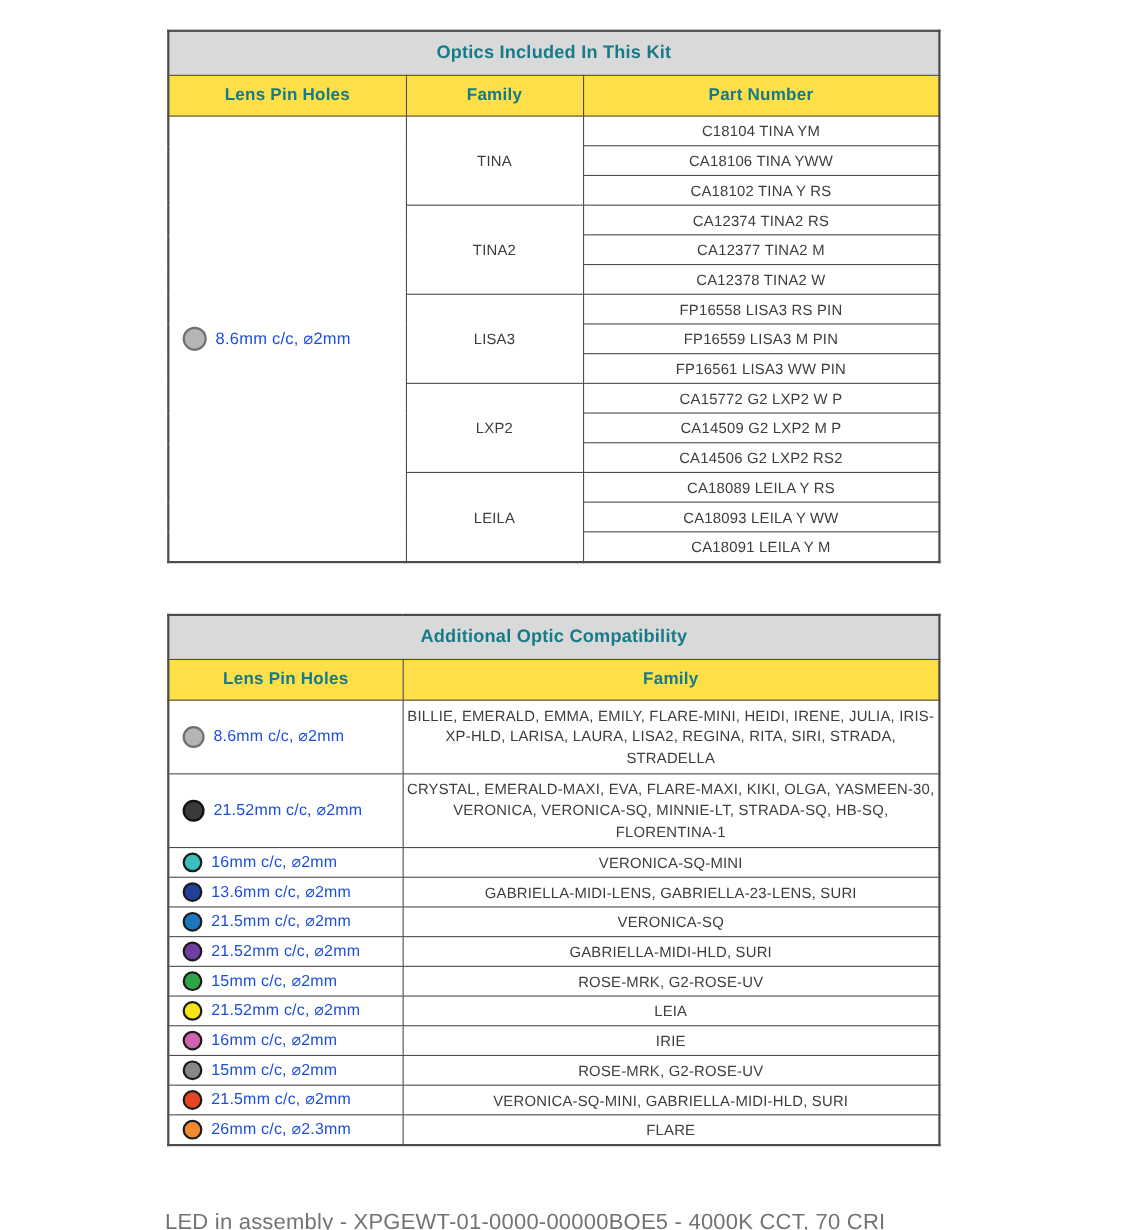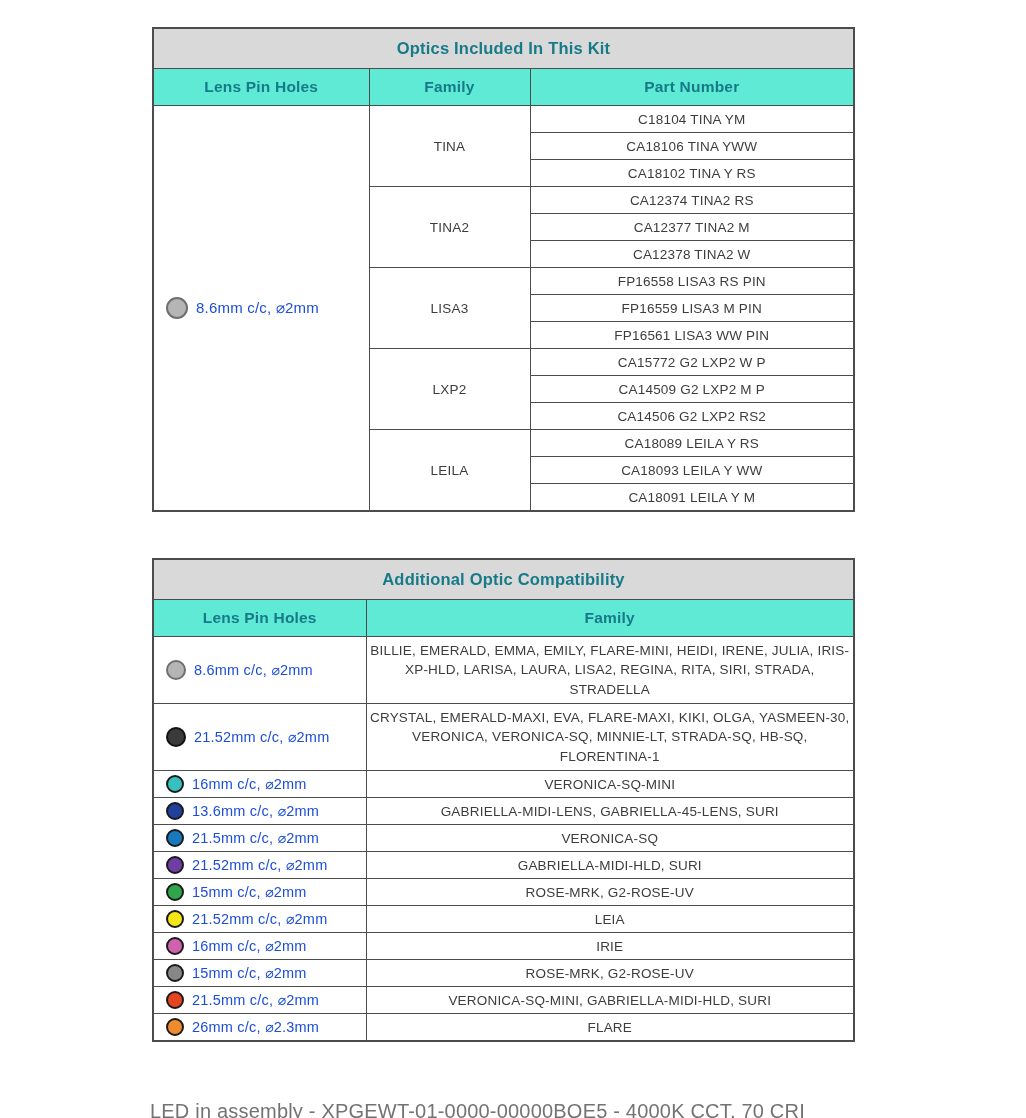--- a/index.html
+++ b/index.html
@@ -16,21 +16,21 @@
   #compat-table{top:558px;padding-left:12px;}
   .tbl th,.tbl td{
     border:1px solid #4c4c4c;text-align:center;vertical-align:middle;
     padding:0;letter-spacing:0.2px;
   }
   .title-cell{
     background:#d9d9d9;color:#177a89;font-weight:bold;font-size:16.5px;
     height:39px;border-bottom:2px solid #4c4c4c;
   }
   .col-head{
-    background:#5eead4;color:#177a89;font-weight:bold;font-size:15.5px;
+    background:#fde047;color:#177a89;font-weight:bold;font-size:15.5px;
     height:36px;border-bottom:2px solid #4c4c4c;
   }
   #kit-body td{height:26px;font-size:13.5px;}
   #compat-body td{height:26px;font-size:13.5px;}
   #compat-body tr.tall td{height:66px;}
   .pin-cell{text-align:left !important;}
   .pin-wrap{display:flex;align-items:center;gap:8px;padding-left:12px;}
   .dot{
     display:inline-block;border-radius:50%;box-sizing:border-box;
     border:2px solid #1a1a1a;flex:0 0 auto;
@@ -168,21 +168,21 @@
         </td>
         <td class="">VERONICA-SQ-MINI</td>
       </tr>
       <tr>
         <td class="pin-cell">
           <div class="pin-wrap">
             <span class="dot sm" style="background: rgb(33, 64, 154); border-color: rgb(26, 26, 26);"></span>
             <span class="pin-label">13.6mm c/c, ⌀2mm</span>
           </div>
         </td>
-        <td class="">GABRIELLA-MIDI-LENS, GABRIELLA-45-LENS, SURI</td>
+        <td class="">GABRIELLA-MIDI-LENS, GABRIELLA-23-LENS, SURI</td>
       </tr>
       <tr>
         <td class="pin-cell">
           <div class="pin-wrap">
             <span class="dot sm" style="background: rgb(26, 120, 189); border-color: rgb(26, 26, 26);"></span>
             <span class="pin-label">21.5mm c/c, ⌀2mm</span>
           </div>
         </td>
         <td class="">VERONICA-SQ</td>
       </tr>

